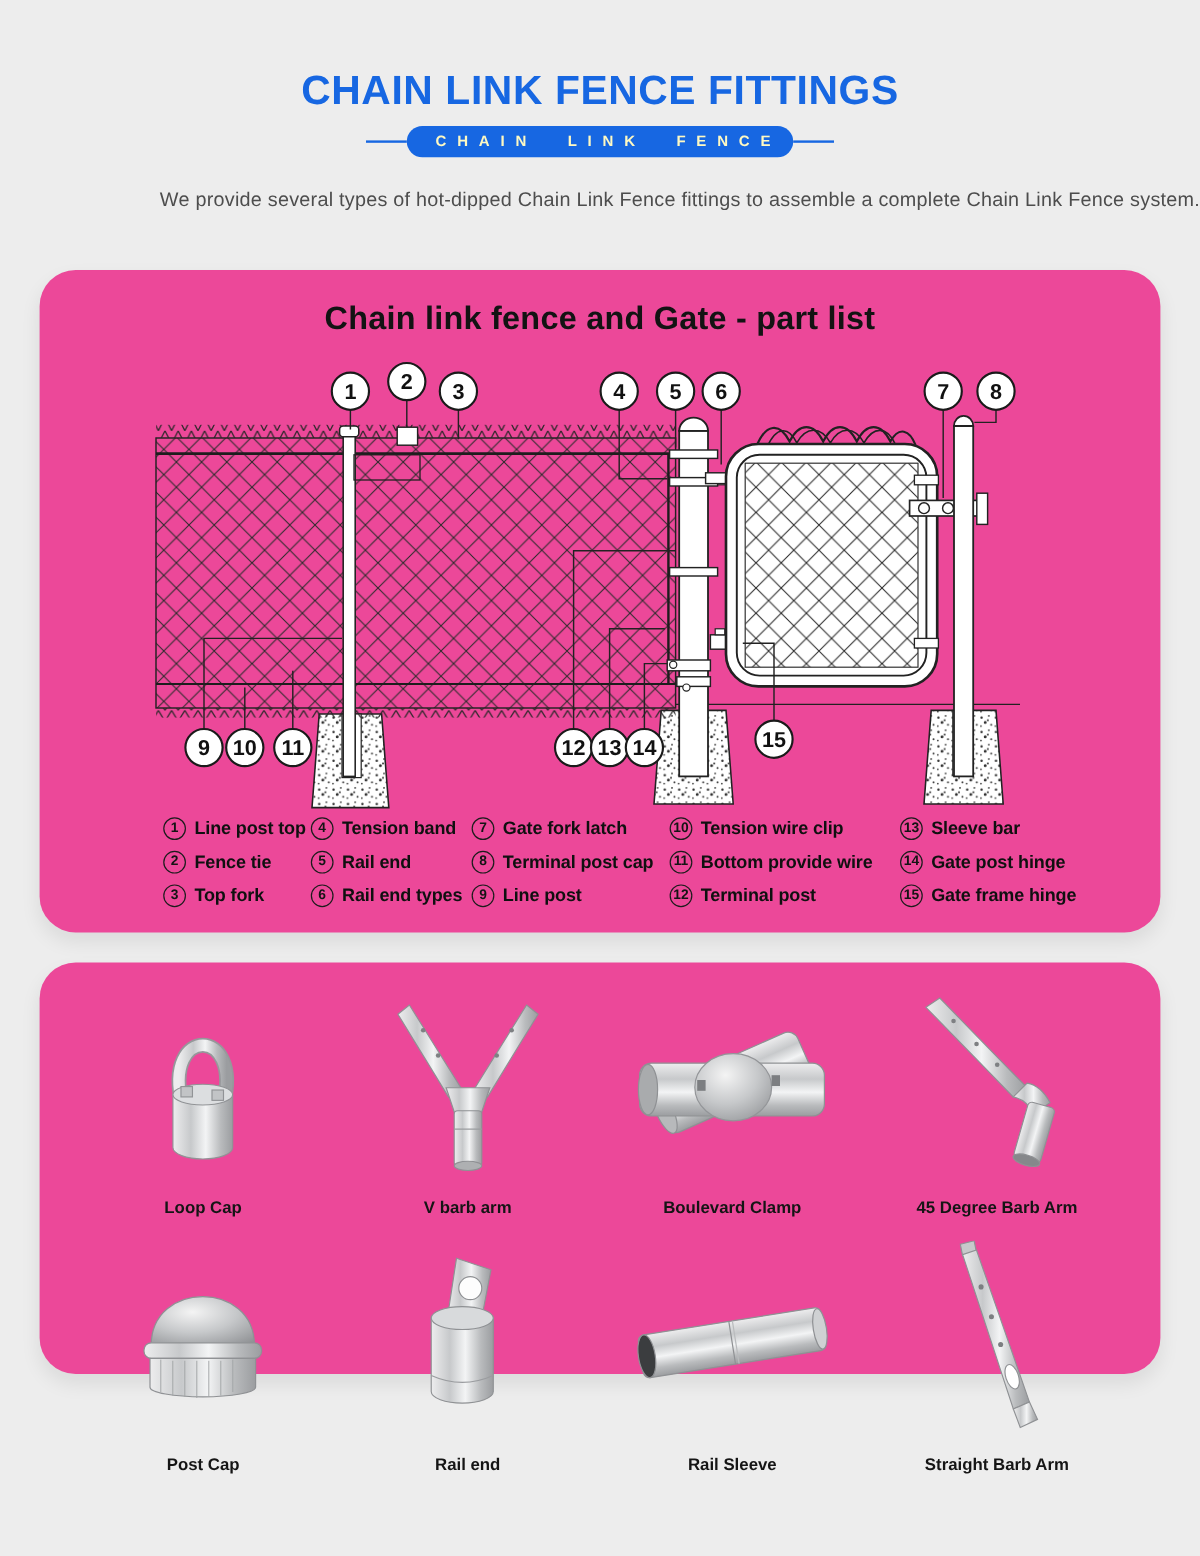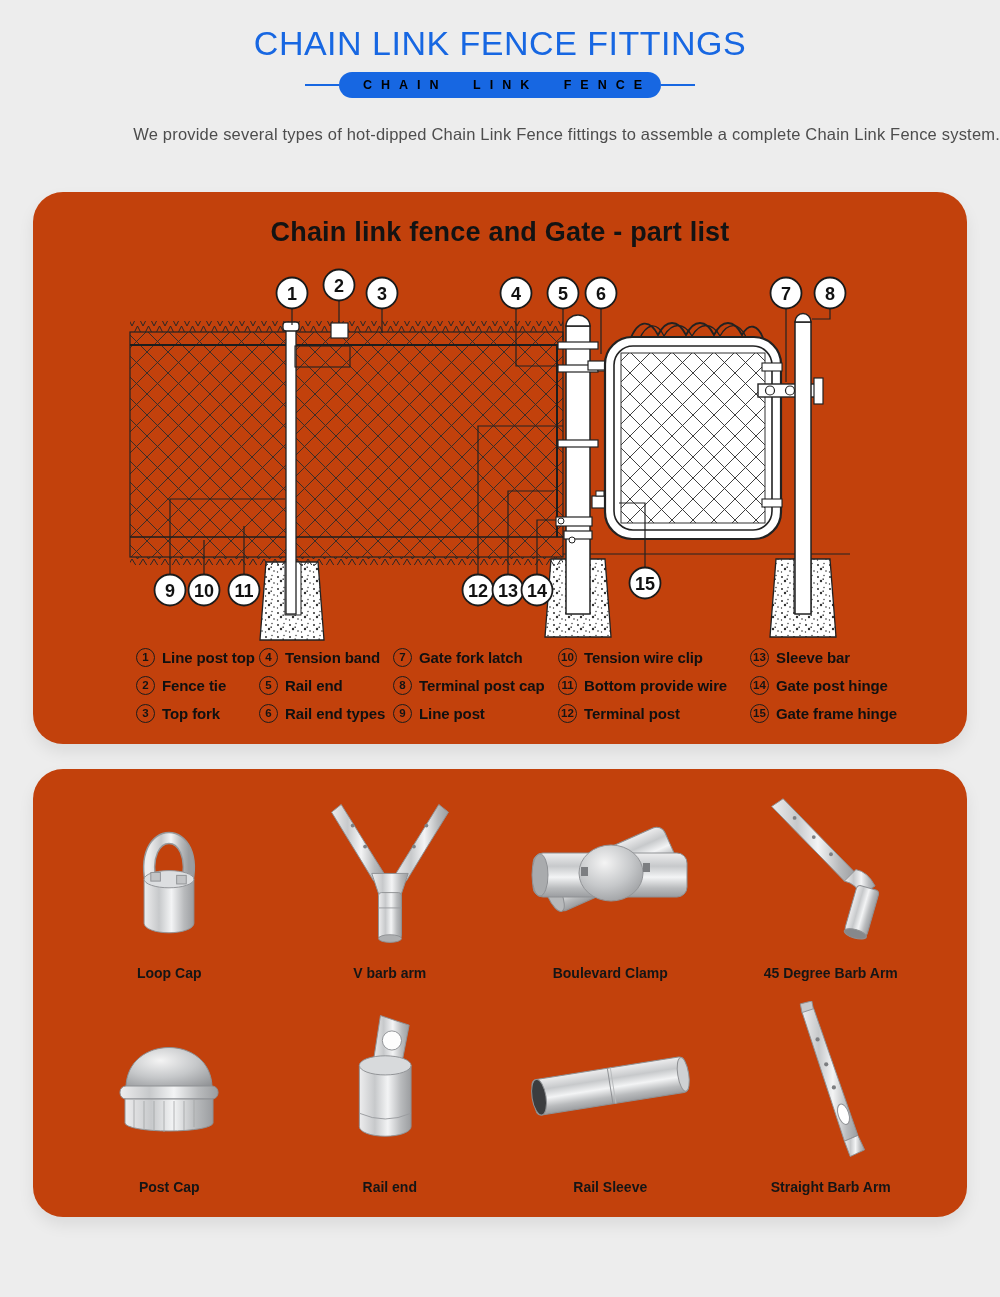--- a/index.html
+++ b/index.html
@@ -5,46 +5,46 @@
   html,body{margin:0;padding:0;}
   body{
     width:1000px;height:1297px;
     background:#ededed;
     font-family:"Liberation Sans", sans-serif;
     position:relative;overflow:hidden;
     -webkit-font-smoothing:antialiased;
   }
   
   .hdr-title{
-    margin:0;padding-top:24px;
+    margin:0;padding-top:57px;
     text-align:center;
-    font-size:34px;font-weight:400;letter-spacing:.5px;
+    font-size:34px;font-weight:700;letter-spacing:.5px;
     color:#1767e2;
   }
   .ribbon{display:flex;align-items:center;justify-content:center;margin-top:9px;}
   .ribbon-line{width:34px;height:2px;background:#1767e2;}
   .ribbon-pill{
-    background:#1767e2;color:#000000;border-radius:14px;
+    background:#1767e2;color:#fef9c3;border-radius:14px;
     padding:6px 10px 6px 24px;
     font-size:12.5px;font-weight:700;letter-spacing:9px;word-spacing:13px;
     line-height:14px;
   }
   .subtitle{
     margin-top:27px;text-align:right;
     font-size:16.5px;color:#4d4d4d;letter-spacing:.2px;
   }
   
   .card{
-    background:#c2410c;border-radius:30px;
+    background:#ec4899;border-radius:30px;
     margin-left:33px;margin-right:33px;
     box-shadow:0 8px 16px rgba(0,0,0,.08);
     position:relative;
   }
   .card-partlist{margin-top:48px;height:552px;}
-  .card-products{margin-top:25px;height:448px;}
+  .card-products{margin-top:25px;height:343px;}
   .partlist-title{
     margin:0;padding-top:25px;text-align:center;
     font-size:27px;font-weight:700;color:#131313;letter-spacing:.2px;
   }
   .diagram-svg{position:absolute;left:0;top:72px;}
   
   .legend-col{position:absolute;top:455px;}
   .legend-item{display:flex;align-items:center;height:20px;margin-bottom:8px;}
   .legend-num{
     flex:0 0 auto;width:17px;height:17px;border:1.6px solid #1c1c1c;border-radius:50%;

